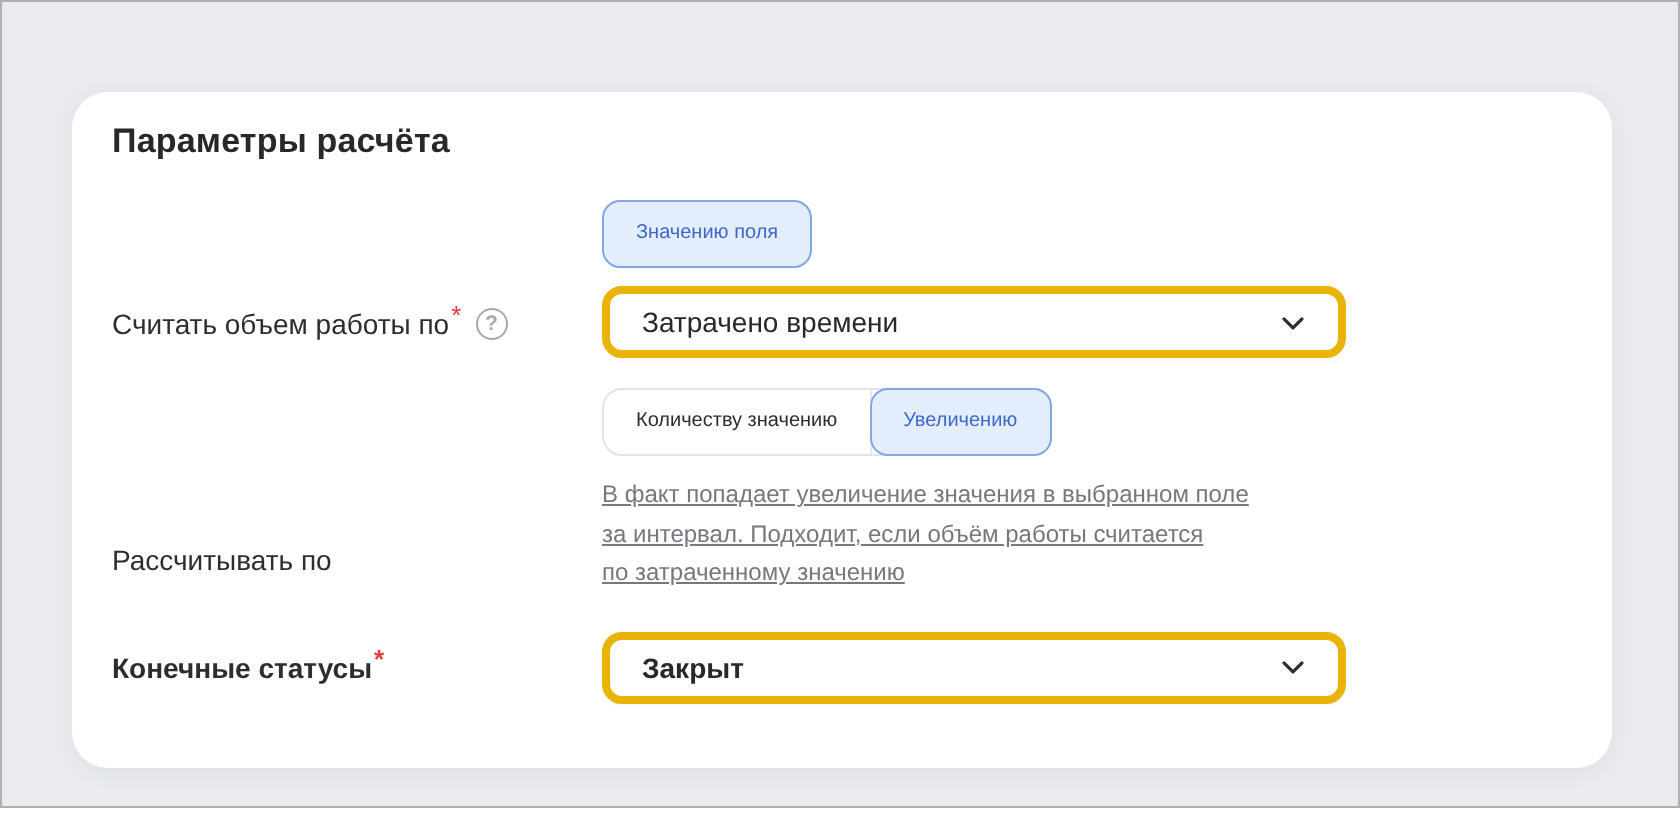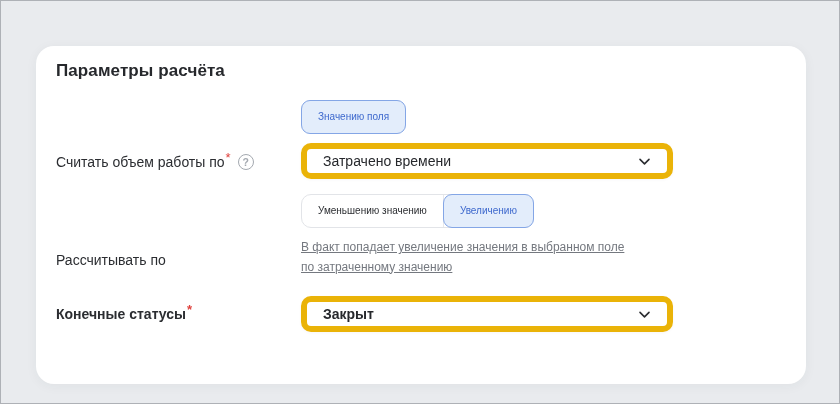--- a/index.html
+++ b/index.html
@@ -98,21 +98,21 @@
     border: 1px solid #84a6e6;
     border-radius: 9px;
     margin: -1px;
     line-height: 32px;
     position: relative;
     z-index: 1;
   }
   .dropdown {
     width: 372px;
     height: 36px;
-    border: 6px solid #eab308;
+    border: 4px solid #eab308;
     border-radius: 10px;
     background: #ffffff;
     display: flex;
     align-items: center;
     justify-content: space-between;
     padding: 0 15px 0 16px;
     cursor: pointer;
     box-shadow: 0 1px 3px rgba(40,50,65,0.04);
   }
   .dropdown .value {
@@ -157,25 +157,26 @@
         </div>
       </div>
     </div>
 
     <div class="form-row row-2">
       <div class="label-col">
         <span>Рассчитывать по</span>
       </div>
       <div class="content-col">
         <div class="segmented">
-          <div class="segment">Уменьшению значению</div>
+          <div class="segment">Количеству значению</div>
           <div class="segment selected">Увеличению</div>
         </div>
         <div class="help-text">
           <div>В факт попадает увеличение значения в выбранном поле</div>
+          <div>за интервал. Подходит, если объём работы считается</div>
           <div>по затраченному значению</div>
         </div>
       </div>
     </div>
 
     <div class="form-row row-3">
       <div class="label-col tall">
         <span>Конечные статусы</span>
           <span class="req">*</span>
       </div>

